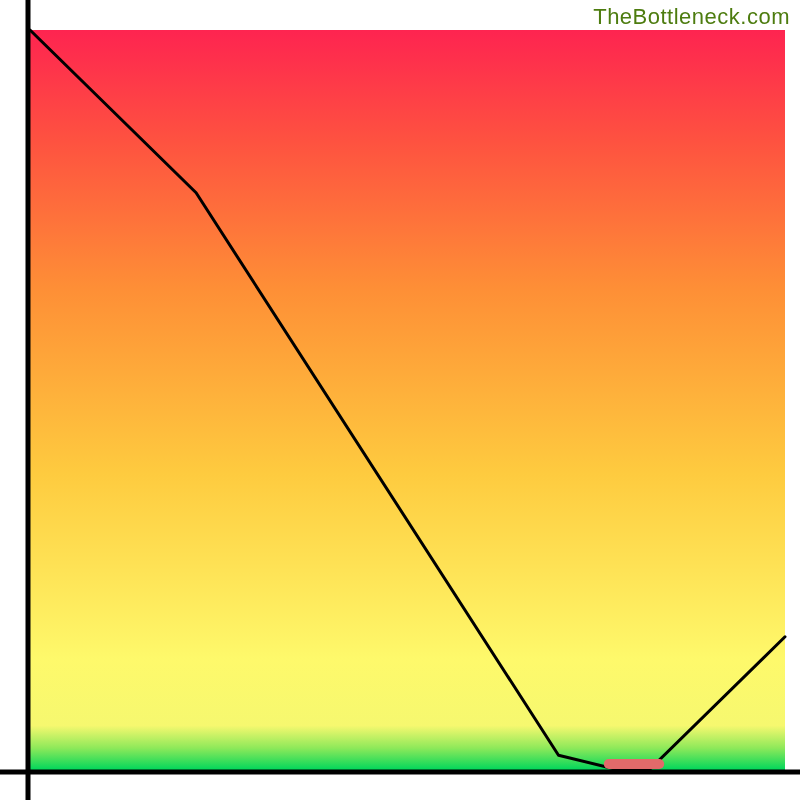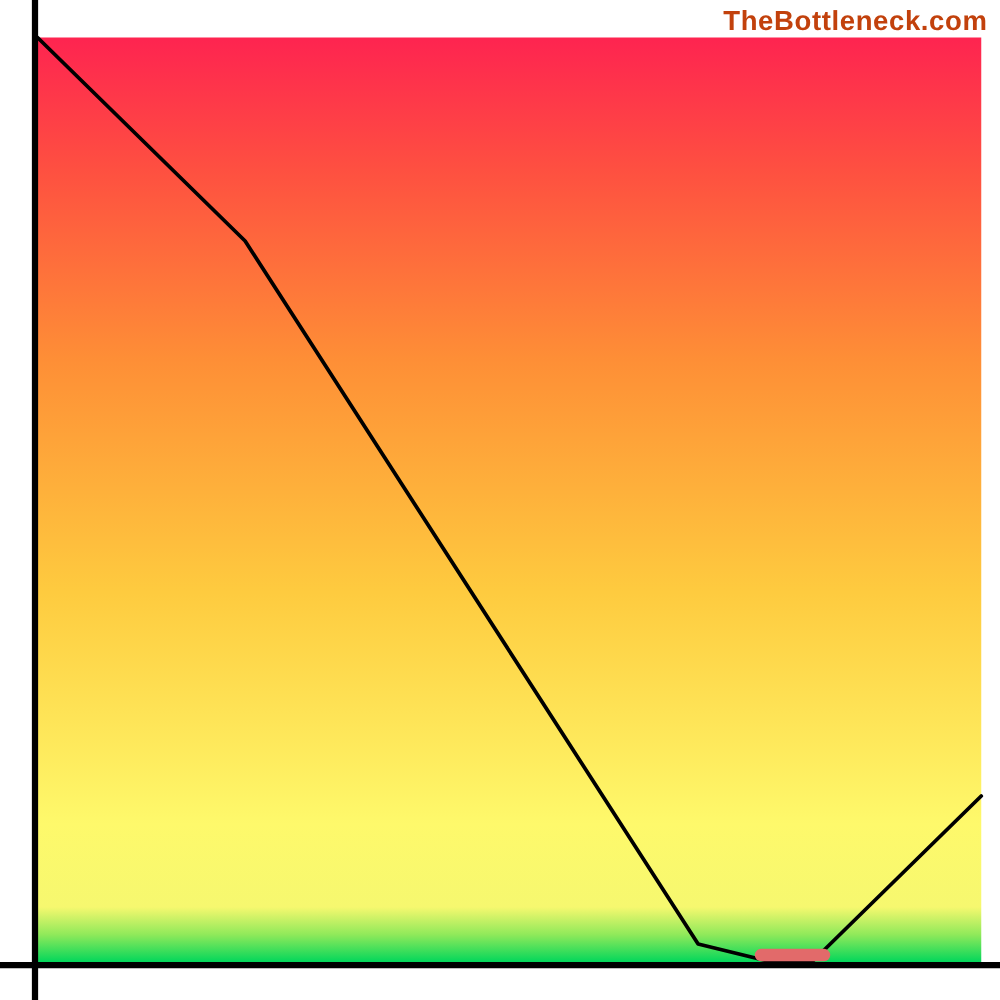--- a/index.html
+++ b/index.html
@@ -13,22 +13,22 @@
   .frame {
     position: relative;
     width: 800px;
     height: 800px;
   }
   .watermark {
     position: absolute;
     top: 4px;
     right: 10px;
     font-size: 22px;
-    font-weight: bold;
-    color: #c2410c;
+    font-weight: normal;
+    color: #4d7c0f;
     letter-spacing: 0.5px;
     z-index: 5;
   }
   svg.chart {
     position: absolute;
     top: 0;
     left: 0;
   }
 </style>
 </head>

